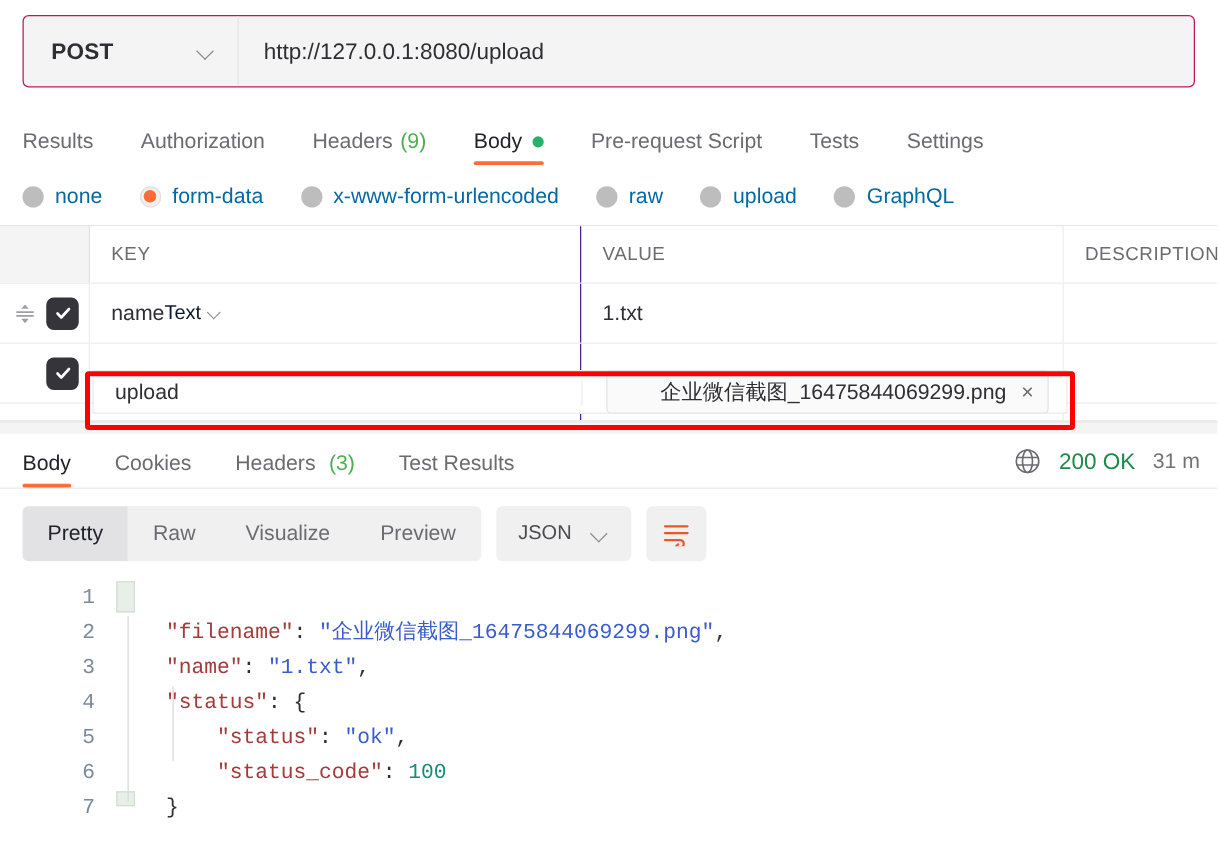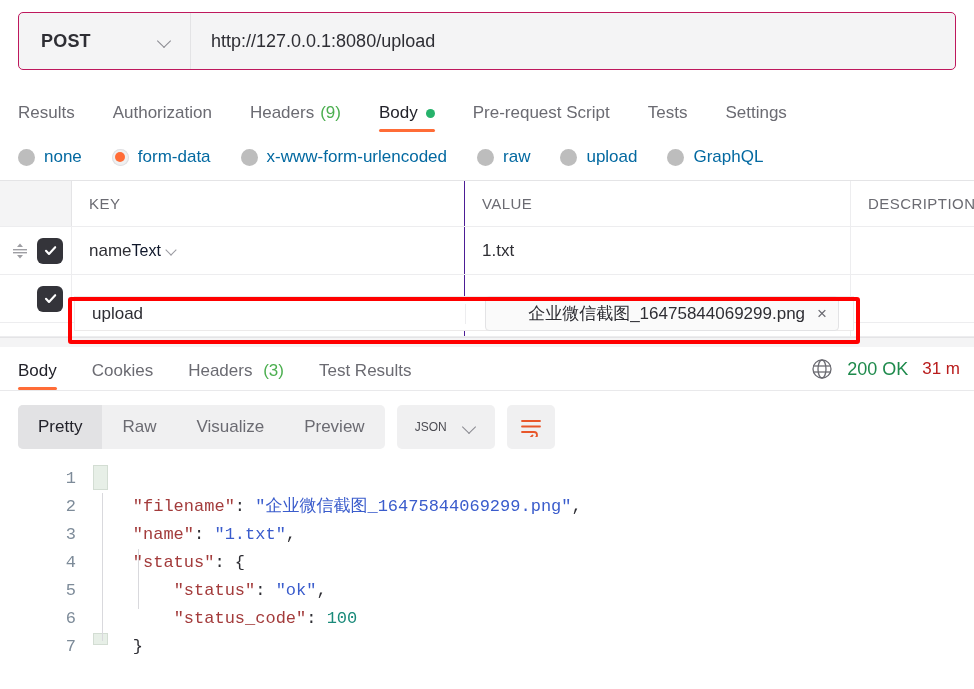--- a/index.html
+++ b/index.html
@@ -161,35 +161,35 @@
     position: relative; cursor: pointer; white-space: nowrap;
   }
   .resp-tab.active { color: #22222a; }
   .resp-tab.active::after {
     content: ""; position: absolute; left: 0; right: 0; bottom: 0;
     height: 3px; background: #ff6c37; border-radius: 2px;
   }
   .resp-status { display: flex; align-items: center; gap: 14px; padding-bottom: 10px; }
   .globe { width: 22px; height: 22px; }
   .stat-txt { font-size: 18px; color: #1e8a4c; white-space: nowrap; }
-  .stat-time { font-size: 17px; color: #b91c1c; white-space: nowrap; }
+  .stat-time { font-size: 17px; color: #737373; white-space: nowrap; }
 
   
   .pretty-bar { display: flex; align-items: center; gap: 12px; padding: 14px 18px 12px 18px; }
   .seg { display: flex; background: #f0f0f1; border-radius: 5px; overflow: hidden; height: 44px; }
   .seg-item {
     display: flex; align-items: center; padding: 0 20px;
     font-size: 17px; color: #6b6b72; cursor: pointer; white-space: nowrap;
   }
   .seg-item.active { background: #e2e2e4; color: #22222a; }
   .fmt-sel {
     display: flex; align-items: center; gap: 16px; height: 44px;
     background: #f0f0f1; border-radius: 5px; padding: 0 18px; cursor: pointer;
   }
-  .fmt-sel .t { font-size: 12px; color: #4b4b52; }
+  .fmt-sel .t { font-size: 16px; color: #4b4b52; }
   .wrap-btn {
     width: 48px; height: 44px; background: #f0f0f1; border-radius: 5px;
     display: flex; align-items: center; justify-content: center; cursor: pointer;
   }
 
   
   .code-area { display: flex; padding-left: 0; font-family: "Liberation Mono", monospace; }
   .gutter {
     width: 92px; flex: 0 0 92px; text-align: right; padding-right: 16px;
     font-size: 17px; color: #7d8b99; line-height: 28px; padding-top: 4px;

